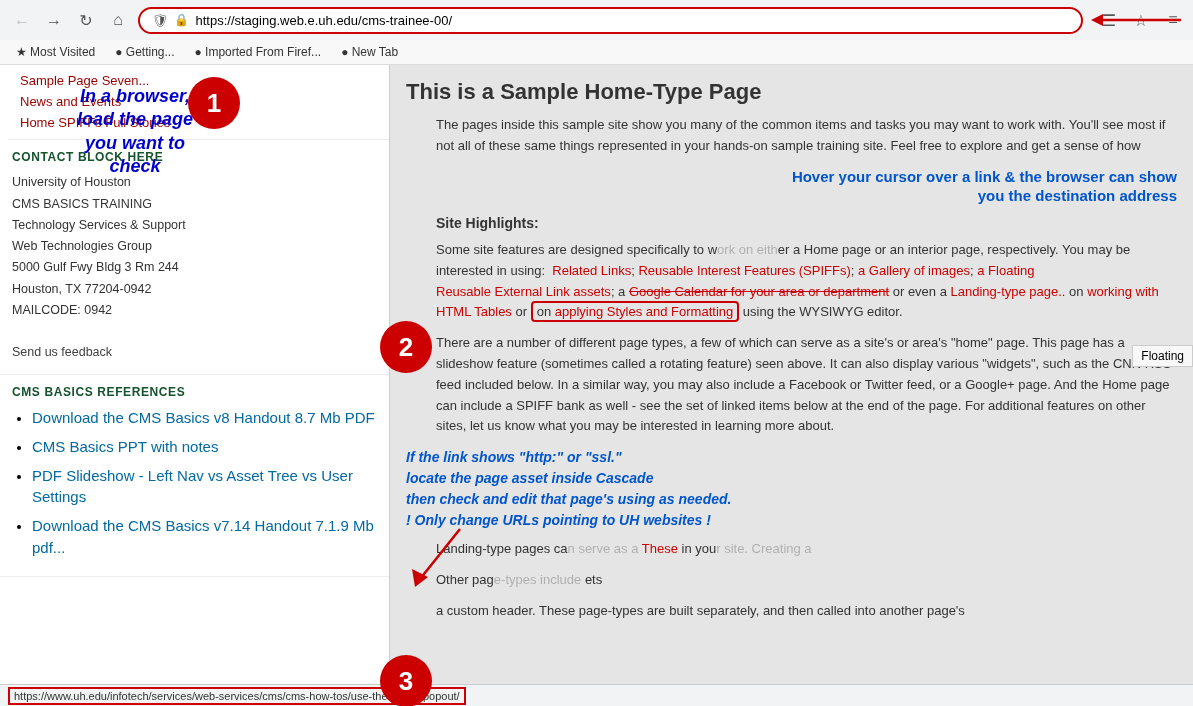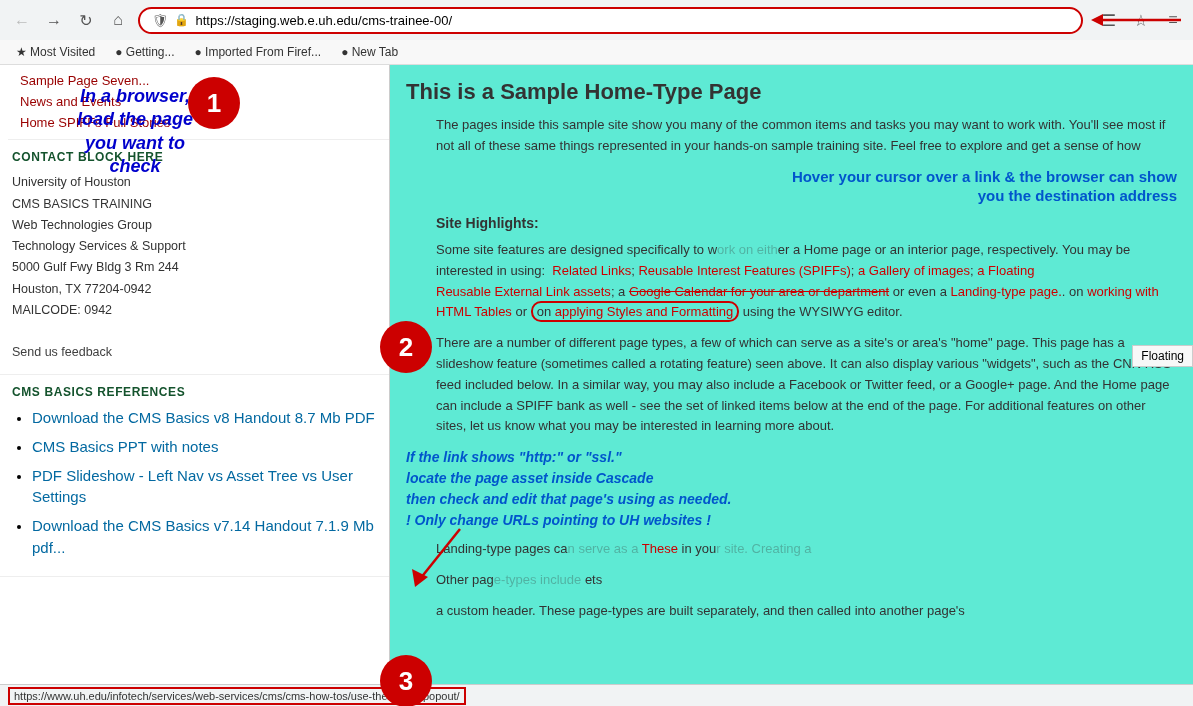--- a/index.html
+++ b/index.html
@@ -173,21 +173,21 @@
       font-weight: bold;
       display: flex; align-items: center; justify-content: center;
       position: absolute;
     }
 
     
     .main-content {
       flex: 1;
       padding: 14px 16px;
       overflow-y: auto;
-      background: #5eead4;
+      background: #e5e5e5;
       position: relative;
     }
     .main-title {
       font-size: 22px;
       font-weight: bold;
       color: #333;
       margin-bottom: 10px;
       border-bottom: none;
     }
     .main-text {
@@ -332,22 +332,22 @@
         <a href="#">Sample Page Seven...</a>
         <a href="#">News and Events</a>
         <a href="#">Home SPIFFs Full Stories</a>
       </div>
 
       <div class="sidebar-section">
         <div class="sidebar-section-title">CONTACT BLOCK HERE</div>
         <div class="contact-info">
           <div>University of Houston</div>
           <div>CMS BASICS TRAINING</div>
+          <div>Technology Services &amp; Support</div>
           <div>Web Technologies Group</div>
-          <div>Technology Services &amp; Support</div>
           <div>5000 Gulf Fwy Bldg 3 Rm 244</div>
           <div>Houston, TX 77204-0942</div>
           <div>MAILCODE: 0942</div>
           <br>
           <a href="#">Send us feedback</a>
         </div>
       </div>
 
       <div class="sidebar-section">
         <div class="sidebar-section-title">CMS BASICS REFERENCES</div>
@@ -385,21 +385,21 @@
       <p class="main-text">
         Some site features are designed specifically to w<span style="opacity:0.3;">ork on eith</span>er a Home page or an interior page, respectively. You may be interested in using:&nbsp;
         <a href="#" class="link-red">Related Links</a>;
         <a href="#" class="link-red">Reusable Interest Features (SPIFFs)</a>;
         <a href="#" class="link-red">a Gallery of images</a>;
         <a href="#" class="link-red">a Floating</a><br>
         <a href="#" class="link-red">Reusable External Link assets</a>; a
         <a href="#" class="link-red" style="text-decoration:line-through;">Google Calendar for your area or department</a> or even a
         <a href="#" class="link-red">Landing-type page.</a>.
         on <a href="#" class="link-red">working with HTML Tables</a> or
-        <span style="border: 2px solid #cc0000; border-radius: 10px; padding: 1px 4px;">on <a href="#" class="link-red">applying Styles and Formatting</a></span>
+        <span style="border: 2px solid #cc0000; border-radius: 4px; padding: 1px 4px;">on <a href="#" class="link-red">applying Styles and Formatting</a></span>
         <span>using the WYSIWYG editor.</span>
       </p>
 
       <p class="main-text">
         <span>There are a number of different page types, a few of which can serve as a site's or area's "home" page. This page has a slideshow feature (sometimes called a rotating feature) seen above. It can also display various "widgets", such as the CNN RSS feed included below. In a similar way, you may also include a Facebook or Twitter feed, or a Google+ page. And the Home page can include a SPIFF bank as well - see the set of linked items below at the end of the page. For additional features on other sites, let us know what you may be interested in learning more about.</span>
       </p>
 
       <div class="annotation-http">
         <span>If the link shows "http:" or "ssl."</span><br>
         <span>locate the page asset inside Cascade</span><br>

